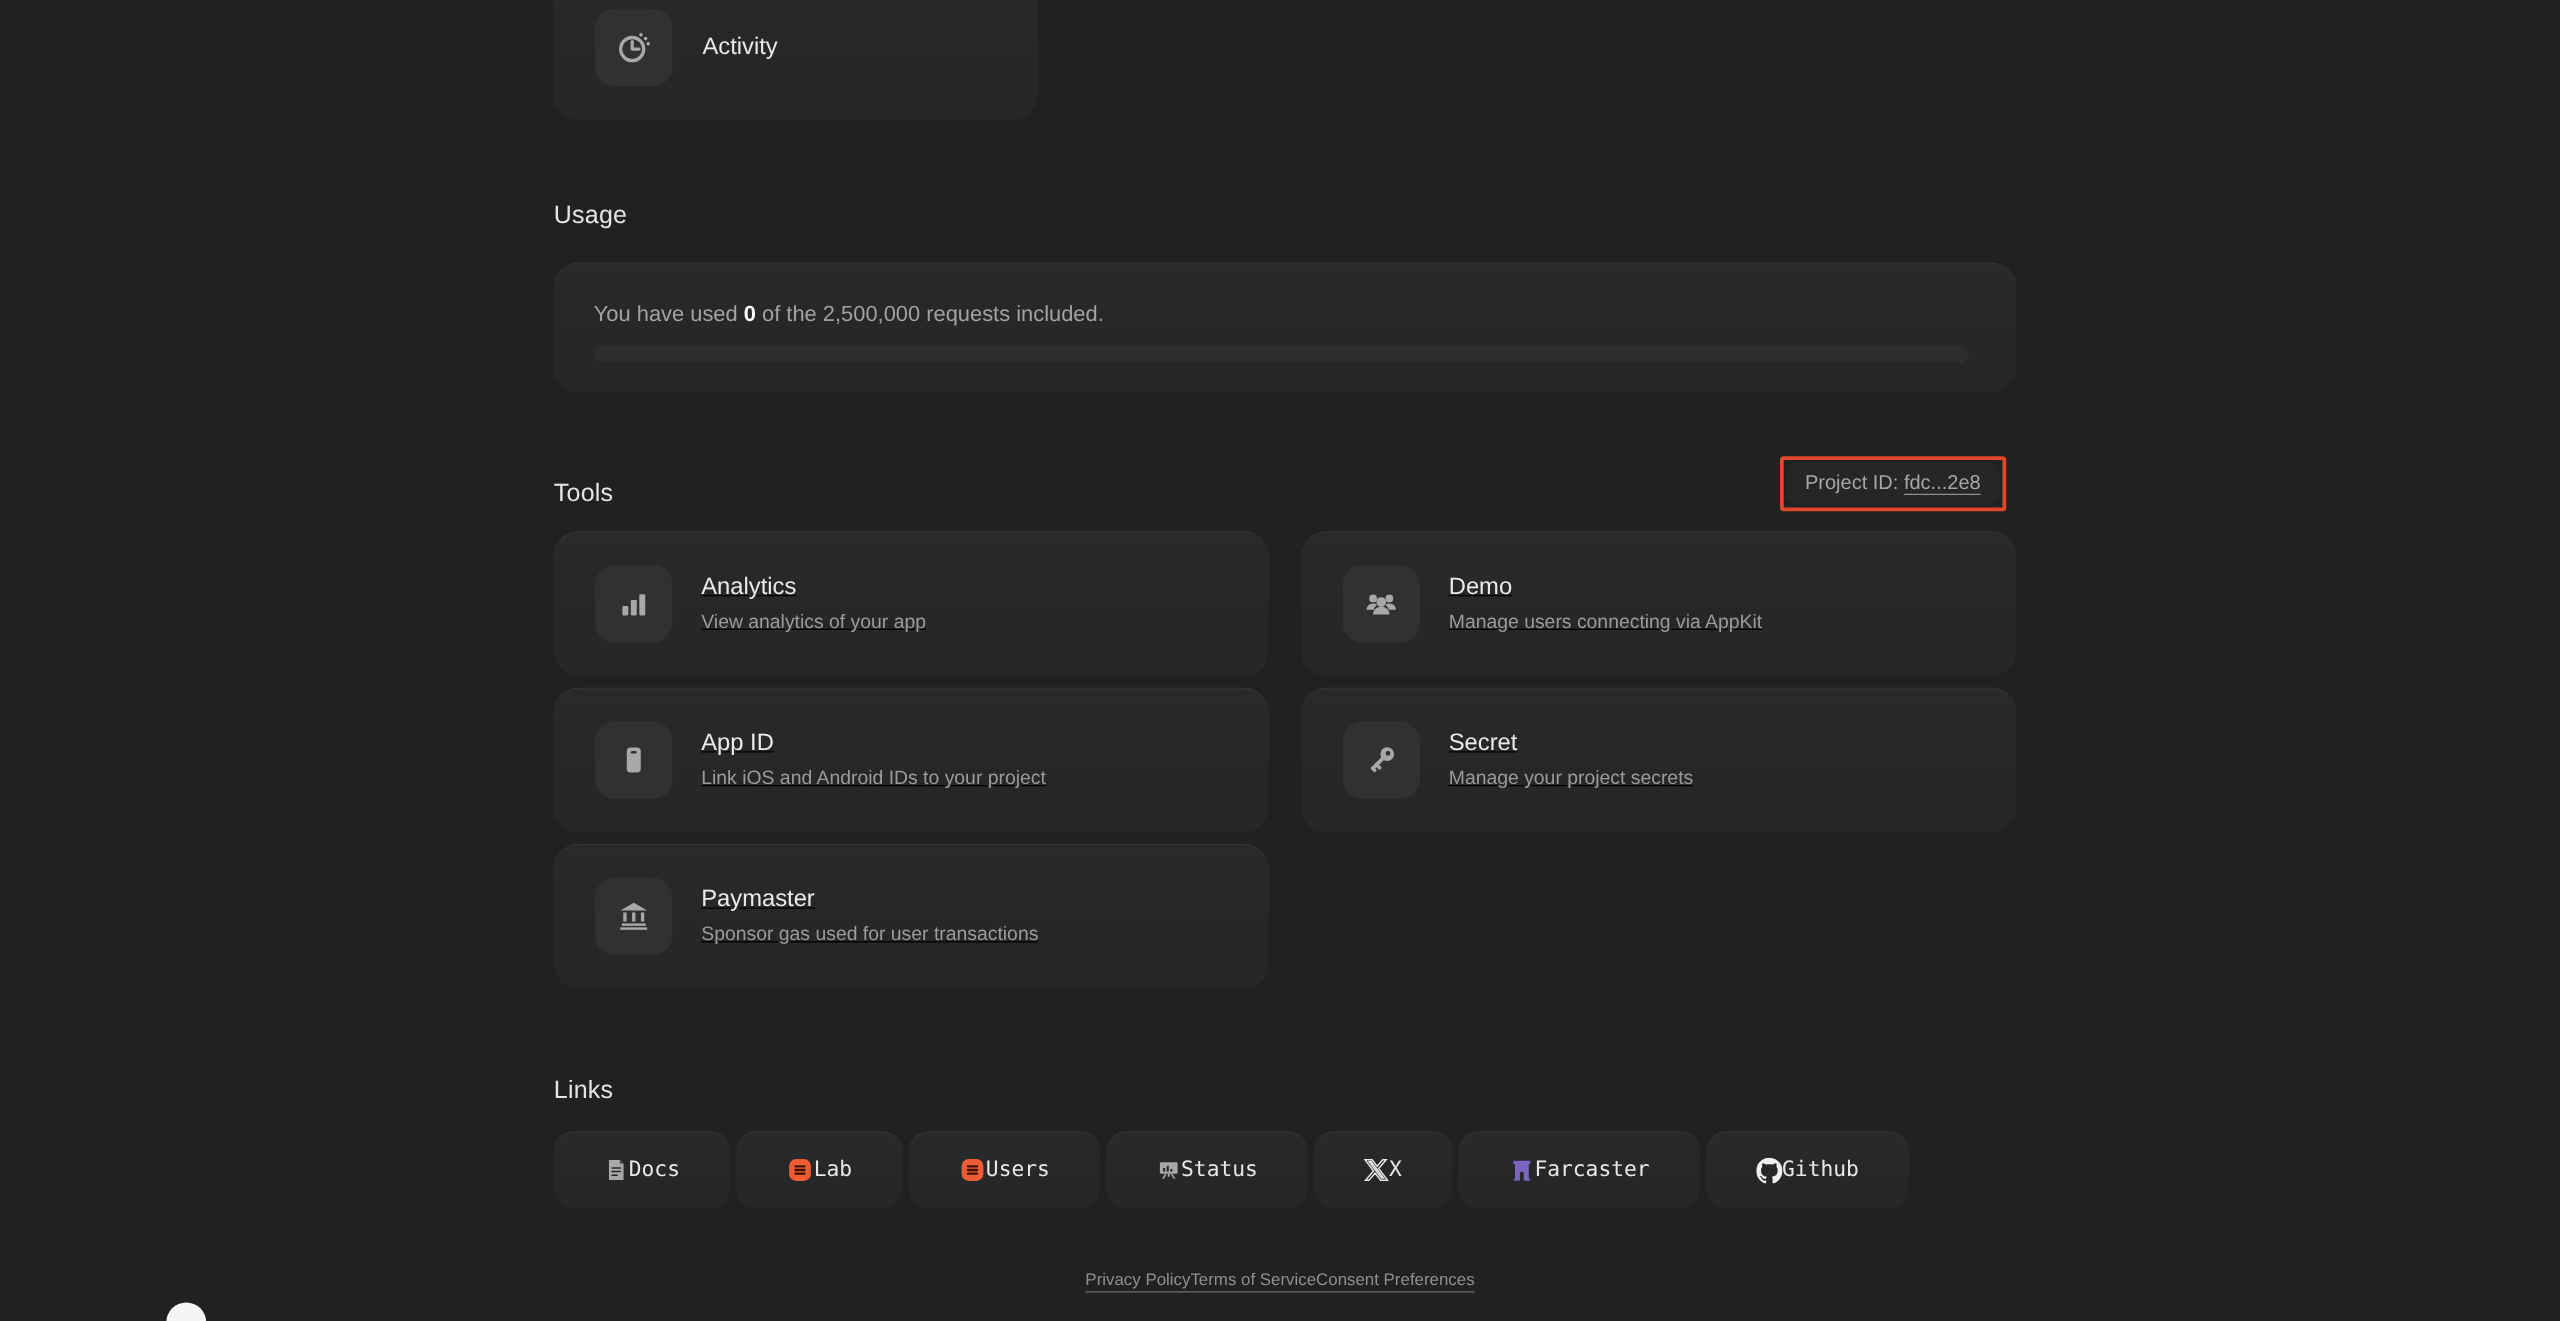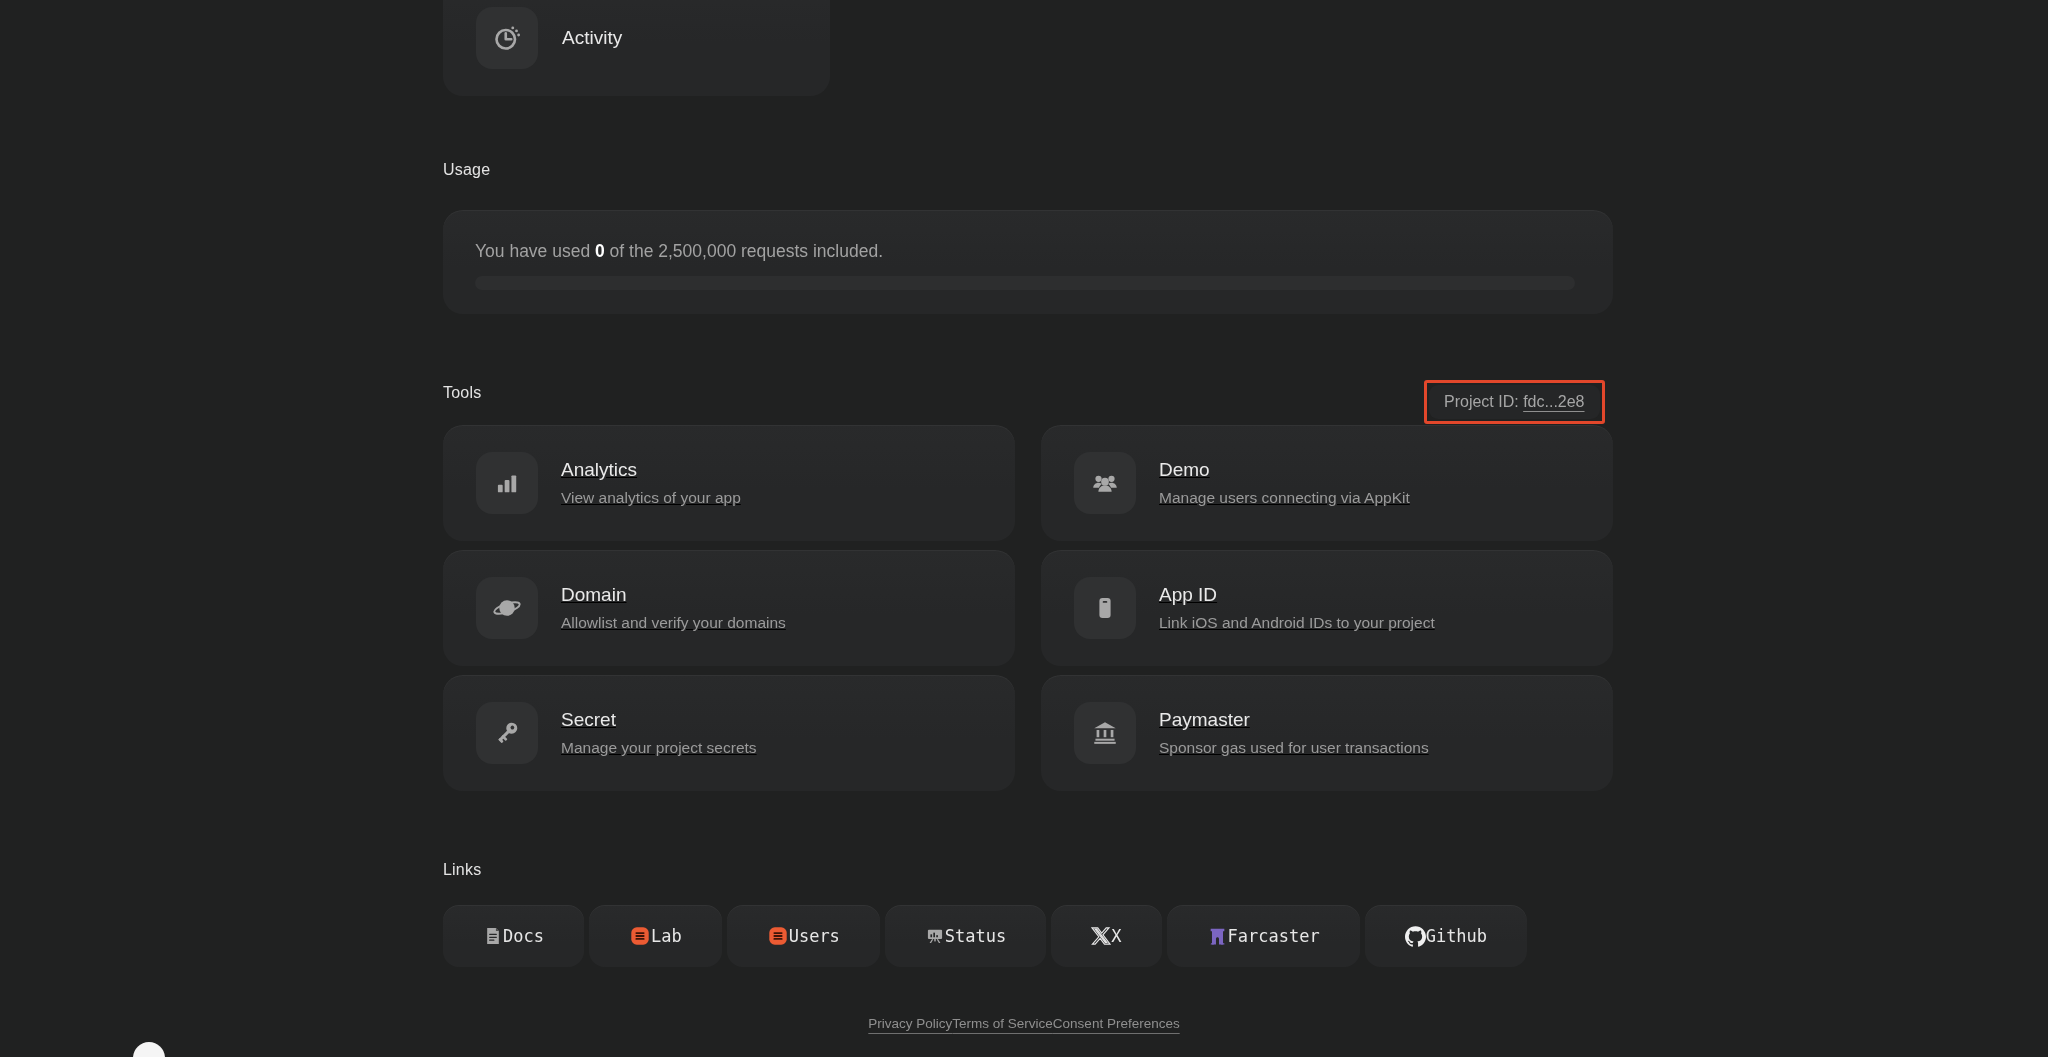--- a/index.html
+++ b/index.html
@@ -27,41 +27,41 @@
   .icon-tile{
     width:62px;height:62px;border-radius:16px;background:#303132;
     display:flex;align-items:center;justify-content:center;
     color:#a8a8a8;flex:0 0 auto;
   }
   .activity-card .icon-tile{margin-left:33px;}
   .activity-label{margin-left:24px;color:#e9e9e9;font-size:19px;}
 
   
   .section-heading{
-    position:absolute;left:0;color:#e4e4e4;font-size:16px;letter-spacing:.2px;
+    position:absolute;left:0;color:#e4e4e4;font-size:20px;letter-spacing:.2px;
   }
   .h-usage{top:161px;}
   .h-tools{top:384px;}
   .h-links{top:861px;}
 
   
   .usage-card{position:absolute;left:0;top:210px;width:1170px;height:104px;}
   .usage-text{
     position:absolute;left:32px;top:31px;font-size:17.5px;color:#a2a2a2;
   }
   .usage-text strong{color:#ffffff;font-weight:700;}
   .usage-track{
     position:absolute;left:32px;right:38px;top:66px;height:14px;border-radius:7px;
     background:#2d2e2f;
   }
   .usage-fill{height:100%;border-radius:7px;background:#3c3d3e;}
 
   
   .project-outline{
-    position:absolute;left:981px;top:380px;
+    position:absolute;left:981px;top:365px;
     border:3px solid #e2472b;border-radius:3px;padding:2px;
   }
   .project-badge{
     background:#252627;border-radius:9px;padding:8px 15px;
     font-size:16px;color:#a6a6a6;white-space:nowrap;cursor:pointer;
   }
   .project-badge .pid-value{
     text-decoration:underline;text-underline-offset:4px;
     text-decoration-color:#8f8f8f;
   }
@@ -169,32 +169,20 @@
           <circle cx="12" cy="10.9" r="3.1"></circle>
           <path d="M6.7 18.9c0-2.9 2.4-5.2 5.3-5.2s5.3 2.3 5.3 5.2z"></path>
         </svg>
       </span>
       <span class="tool-texts">
         <span class="tool-title">Demo</span>
         <span class="tool-sub">Manage users connecting via AppKit</span>
       </span>
     </div>
 
-    <div class="card tool-card">
-      <span class="icon-tile">
-        <svg width="30" height="30" viewBox="0 0 24 24">
-          <circle cx="12" cy="12" r="6.2" fill="currentColor"></circle>
-          <ellipse cx="12" cy="12" rx="10.6" ry="3.4" fill="none" stroke="currentColor" stroke-width="1.5" transform="rotate(-18 12 12)"></ellipse>
-        </svg>
-      </span>
-      <span class="tool-texts">
-        <span class="tool-title">Domain</span>
-        <span class="tool-sub">Allowlist and verify your domains</span>
-      </span>
-    </div>
 
     <div class="card tool-card">
       <span class="icon-tile">
         <svg width="28" height="28" viewBox="0 0 24 24">
           <rect x="7.2" y="3.4" width="9.6" height="17.2" rx="2.6" fill="currentColor"></rect>
           <rect x="10" y="5.9" width="4" height="1.7" rx="0.85" fill="#303132"></rect>
         </svg>
       </span>
       <span class="tool-texts">
         <span class="tool-title">App ID</span>

